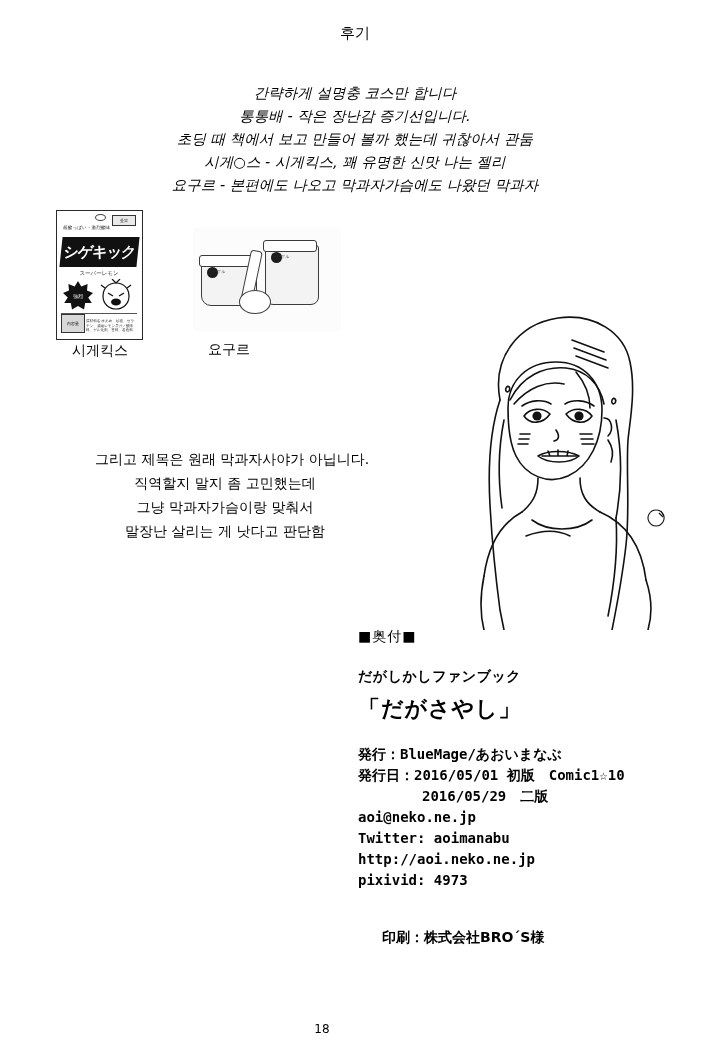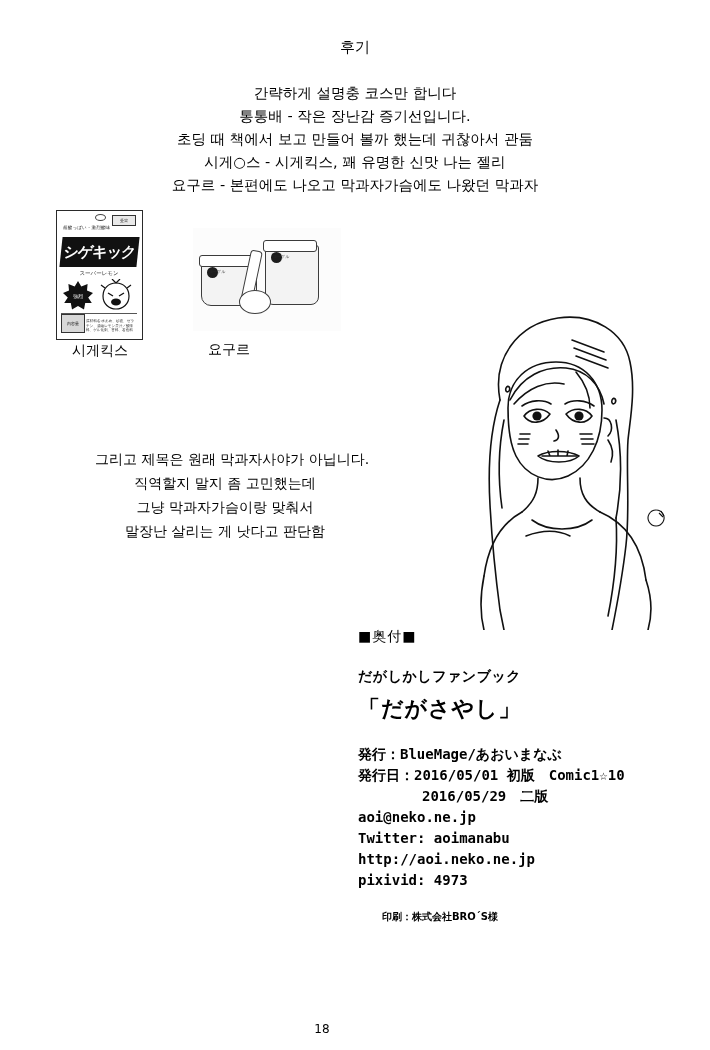--- a/index.html
+++ b/index.html
@@ -17,36 +17,37 @@
   }
   .page {
     position: absolute;
     inset: 0;
     background: #ffffff;
   }
 
   
   .afterword-title {
     position: absolute;
-    top: 38px;
+    top: 24px;
     left: 0;
     width: 710px;
     text-align: center;
     font-size: 15px;
     font-family: "DejaVu Sans", sans-serif;
   }
   .intro-block {
     position: absolute;
     top: 82px;
     left: 0;
     width: 710px;
     text-align: center;
     font-size: 14.5px;
     line-height: 23px;
     font-family: "DejaVu Sans", sans-serif;
+    font-style: italic;
   }
   .intro-block div { white-space: nowrap; }
 
   .mid-block {
     position: absolute;
     top: 447px;
     left: 60px;
     width: 330px;
     text-align: center;
     font-size: 14px;
@@ -311,22 +312,22 @@
   }
   .colophon-lines {
     margin-top: 20px;
     font-size: 14px;
     line-height: 21px;
     font-family: "DejaVu Sans Mono", monospace;
     font-weight: bold;
   }
   .colophon-lines .indent { padding-left: 64px; }
   .colophon-print {
-    margin-top: 19px;
-    font-size: 10px;
+    margin-top: 38px;
+    font-size: 14px;
     font-weight: bold;
     font-family: "DejaVu Sans", sans-serif;
     padding-left: 24px;
   }
 
   .page-number {
     position: absolute;
     left: 0;
     top: 1022px;
     width: 644px;

